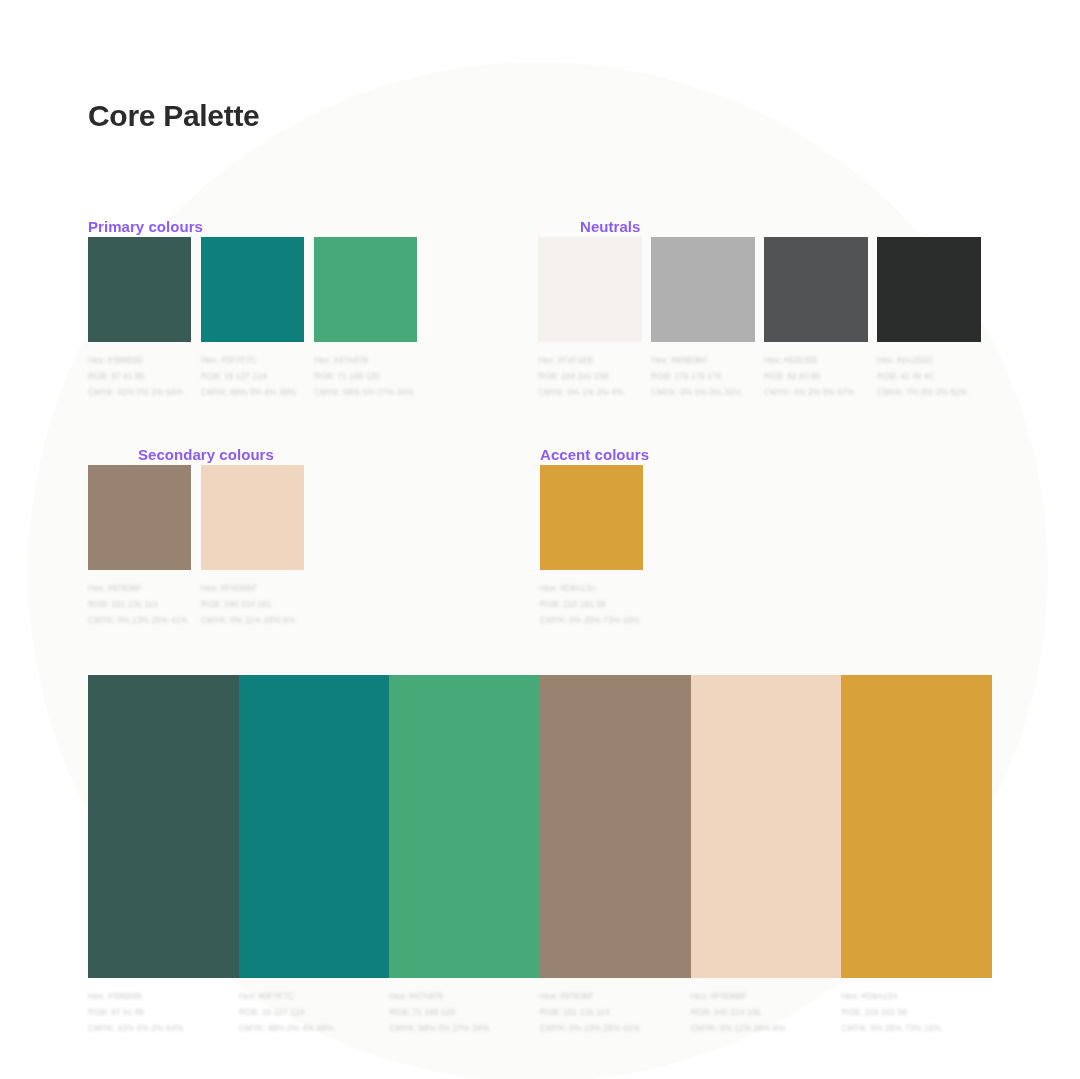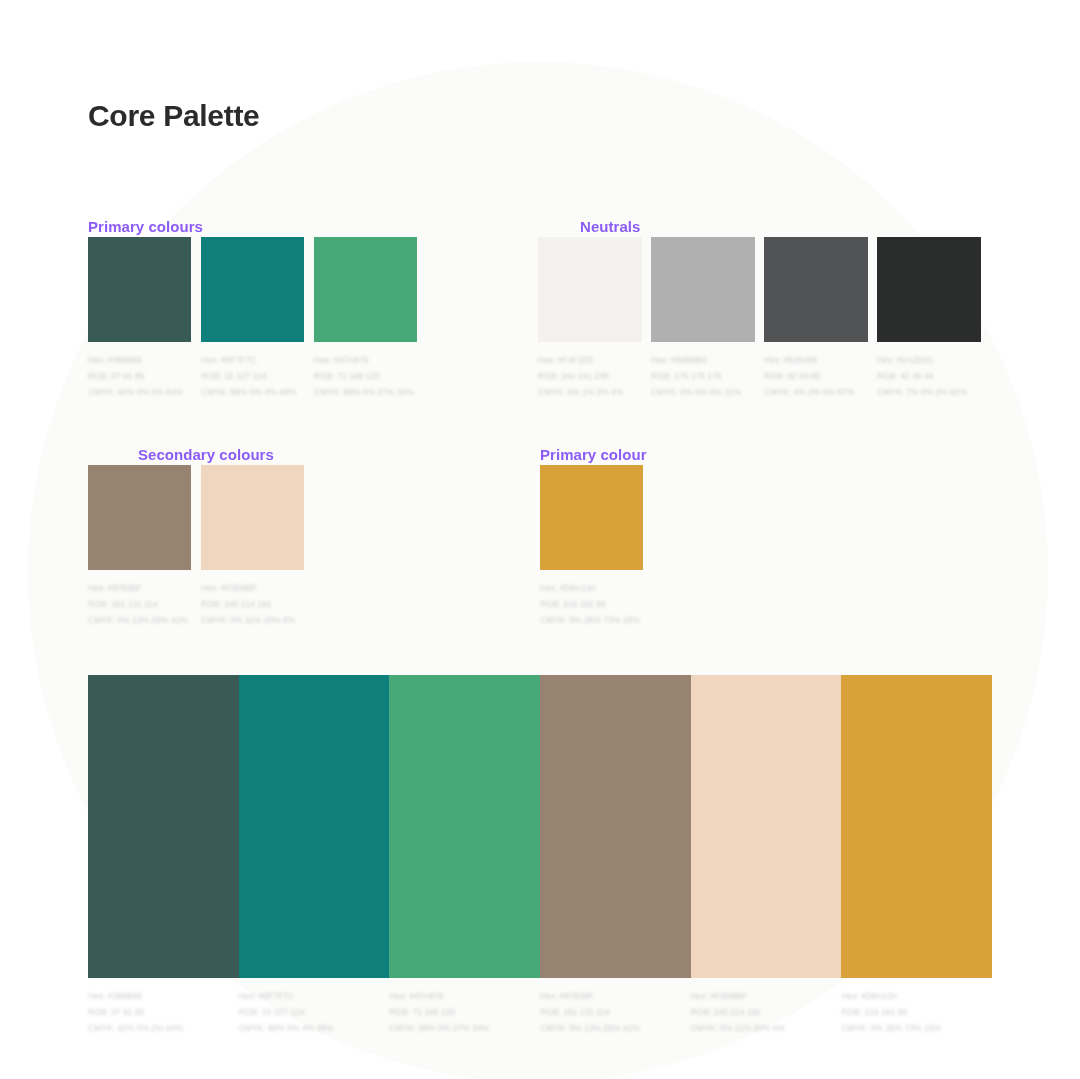--- a/index.html
+++ b/index.html
@@ -215,21 +215,21 @@
     <div class="swatch-col" style="margin-right:0;">
       <div class="swatch-chip" style="background-color: rgb(240, 214, 191);"></div>
       <div class="meta">
         <div>Hex: #F0D6BF</div>
         <div>RGB: 240 214 191</div>
         <div>CMYK: 0% 11% 20% 6%</div>
       </div>
     </div>
   </div>
 
-  <div class="section-heading" style="left:540px; top:446px;">Primary colour</div>
+  <div class="section-heading" style="left:540px; top:446px;">Accent colours</div>
 
   <div class="swatch-group" id="accent-group">
     <div class="swatch-col">
       <div class="swatch-chip" style="background-color: rgb(216, 161, 58);"></div>
       <div class="meta">
         <div>Hex: #D8A13A</div>
         <div>RGB: 216 161 58</div>
         <div>CMYK: 0% 25% 73% 15%</div>
       </div>
     </div>

